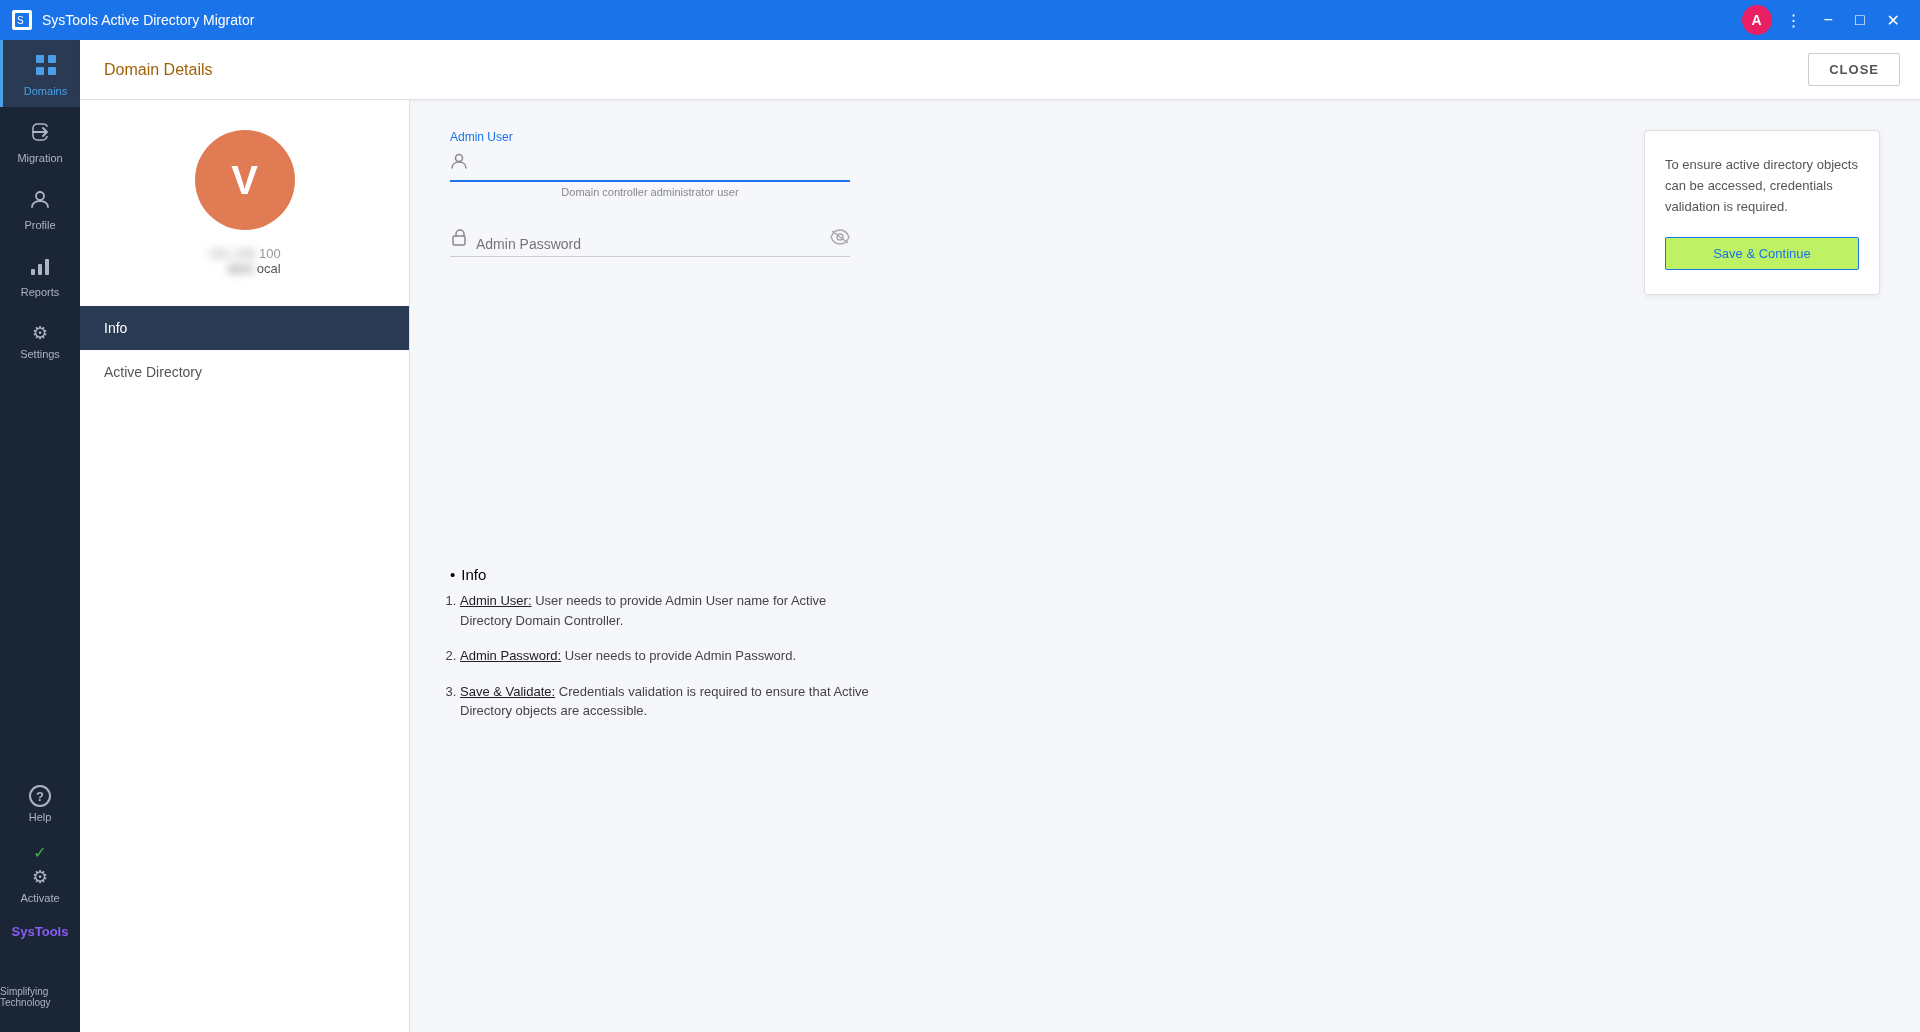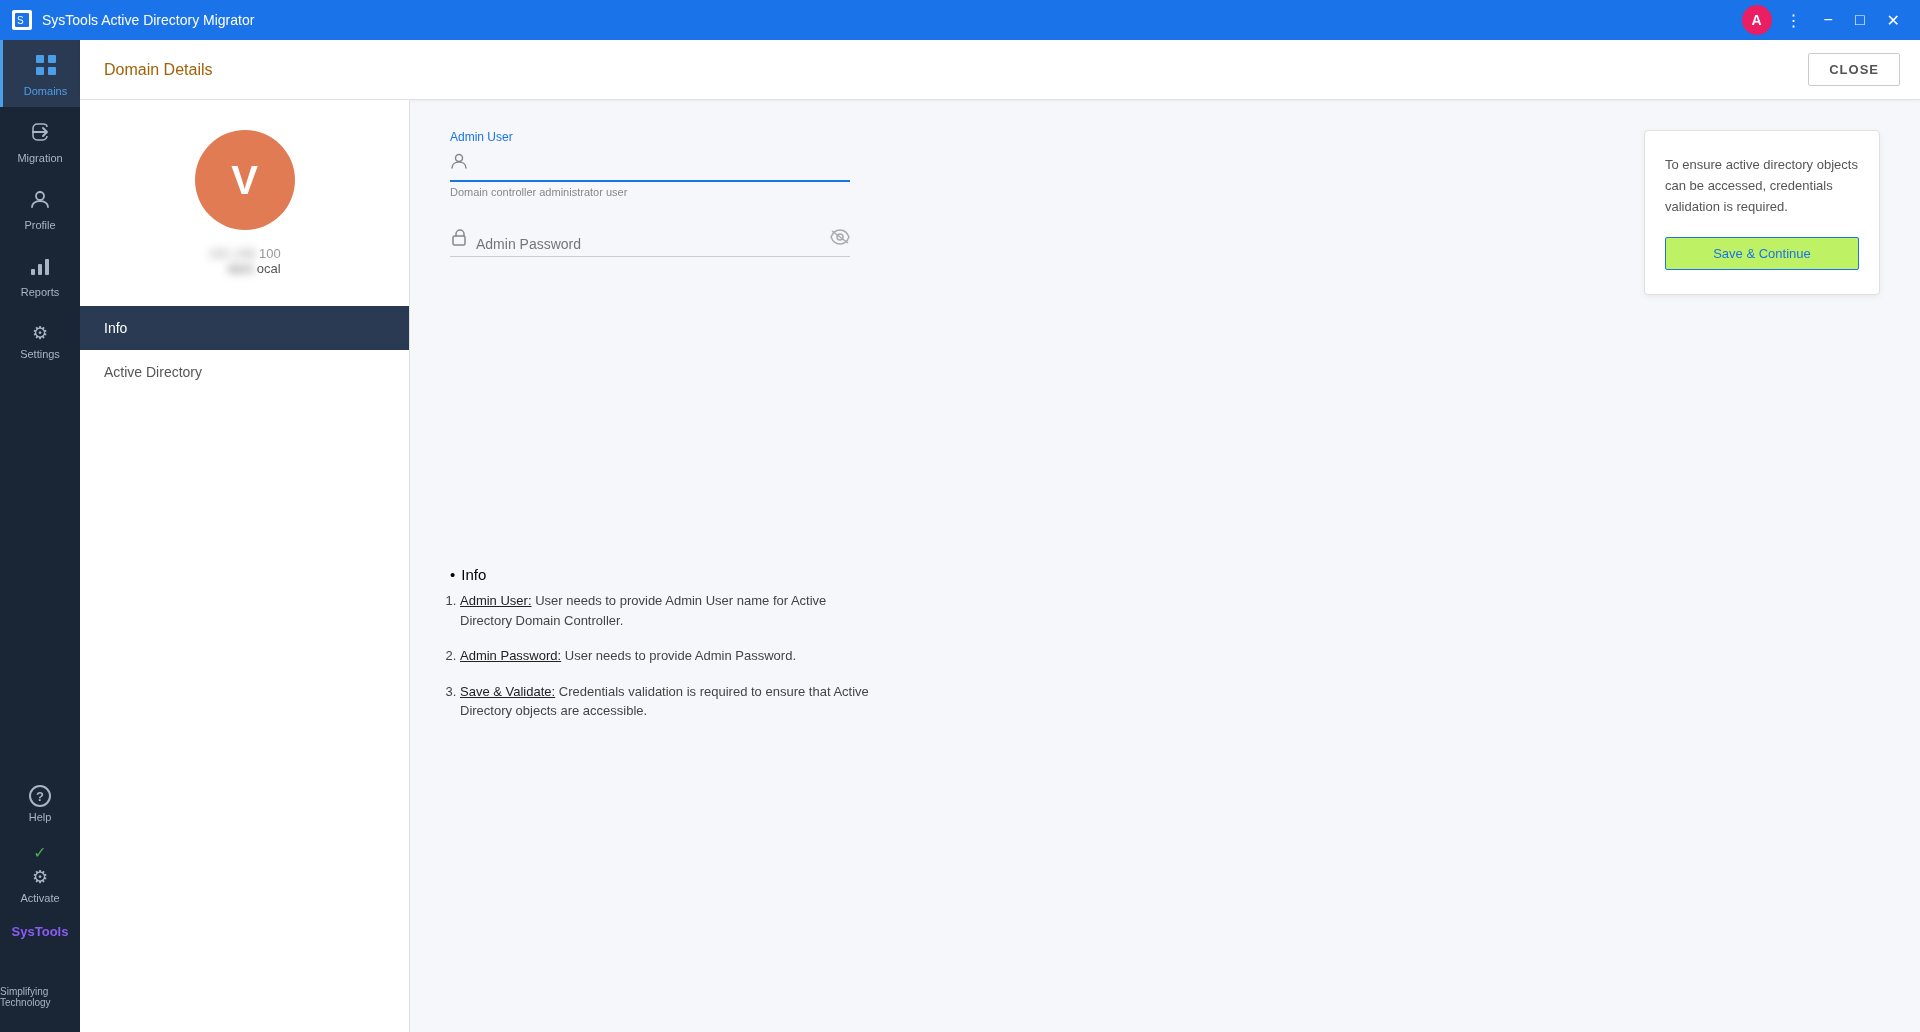--- a/index.html
+++ b/index.html
@@ -168,21 +168,21 @@
     .field-icon { color: #888; font-size: 16px; }
     .field-input {
       border: none;
       outline: none;
       font-size: 14px;
       flex: 1;
       color: #333;
       background: transparent;
       margin-top: 10px;
     }
-    .field-hint { font-size: 11px; color: #888; margin-top: 4px; }
+    .field-hint { font-size: 11px; color: #888; margin-top: 4px; text-align: center; }
     .eye-icon { color: #aaa; cursor: pointer; font-size: 16px; }
 
     
     .info-section { flex: 1; max-width: 420px; }
     .info-list { padding-left: 10px; }
     .info-list li { margin-bottom: 16px; font-size: 13px; color: #444; line-height: 1.5; }
     .info-list li span.term { text-decoration: underline; font-weight: 500; color: #222; }
 
     
     .credentials-box {

